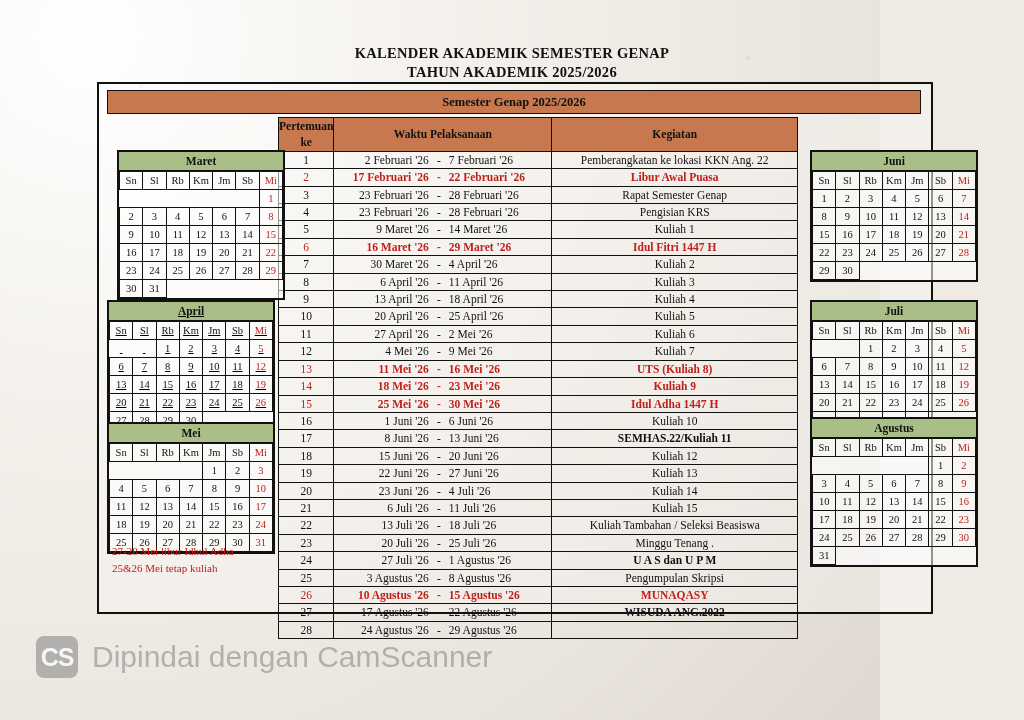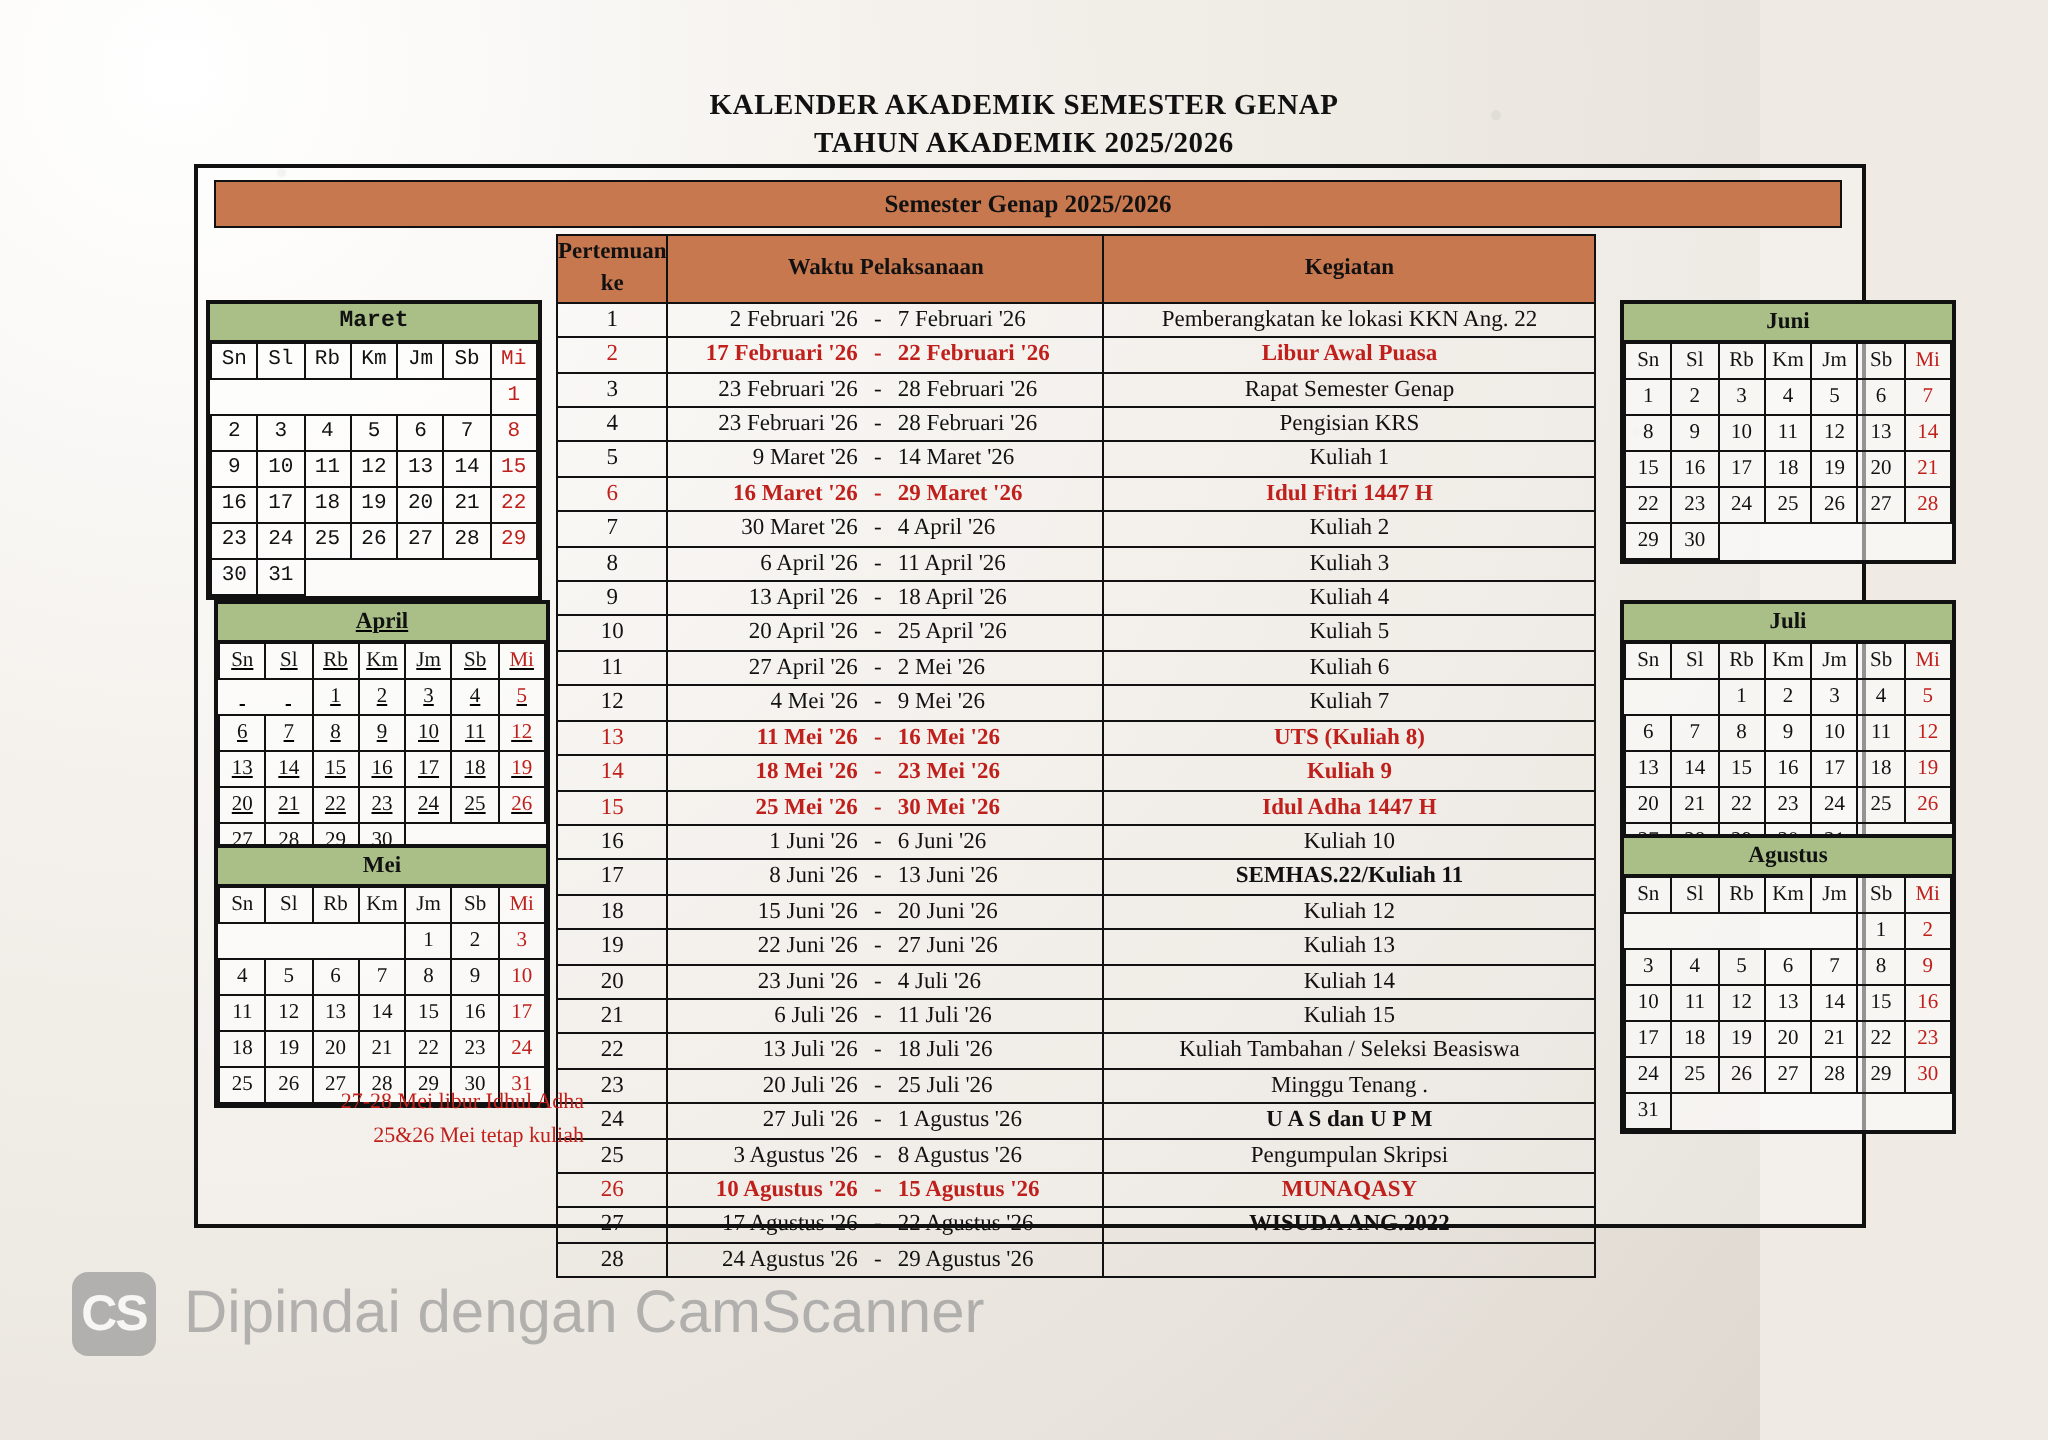--- a/index.html
+++ b/index.html
@@ -78,21 +78,21 @@
     border-collapse:collapse;width:100%;font-size:10.5px;color:#111;
   }
   .mini td,.mini th{
     border:1px solid #111;width:14.28%;height:15px;text-align:center;
     font-weight:normal;line-height:15px;
   }
   .mini th{font-weight:normal;}
   .mini .sun{color:#c0201c;}
   .mini td.empty{border:none;}
   .note{
-    position:absolute;left:112px;top:543px;width:180px;text-align:right;
+    position:absolute;left:112px;top:543px;width:180px;text-align:left;
     font-size:11px;color:#c0201c;line-height:17px;
   }
   
   .cs{
     position:absolute;left:36px;top:636px;display:flex;align-items:center;gap:14px;
     opacity:.62;
   }
   .cs-badge{
     width:42px;height:42px;border-radius:8px;background:#8e8e8e;
     display:flex;align-items:center;justify-content:center;
@@ -431,21 +431,21 @@
               <span class="d1">24 Agustus '26</span>
               <span class="dash">-</span>
               <span class="d2">29  Agustus '26</span>
             </div>
           </td>
           <td class="col-act"></td>
         </tr>
       </tbody>
   </table>
 
-  <div class="mini" id="mini-maret" style="left:103px;top:150px;font-family:Liberation Mono, monospace;">
+  <div class="mini" id="mini-maret" style="left:117px;top:150px;">
       <div class="mh">Maret</div>
       <table>
         <thead>
           <tr>
             <th>Sn</th>
             <th>Sl</th>
             <th>Rb</th>
             <th>Km</th>
             <th>Jm</th>
             <th>Sb</th>

